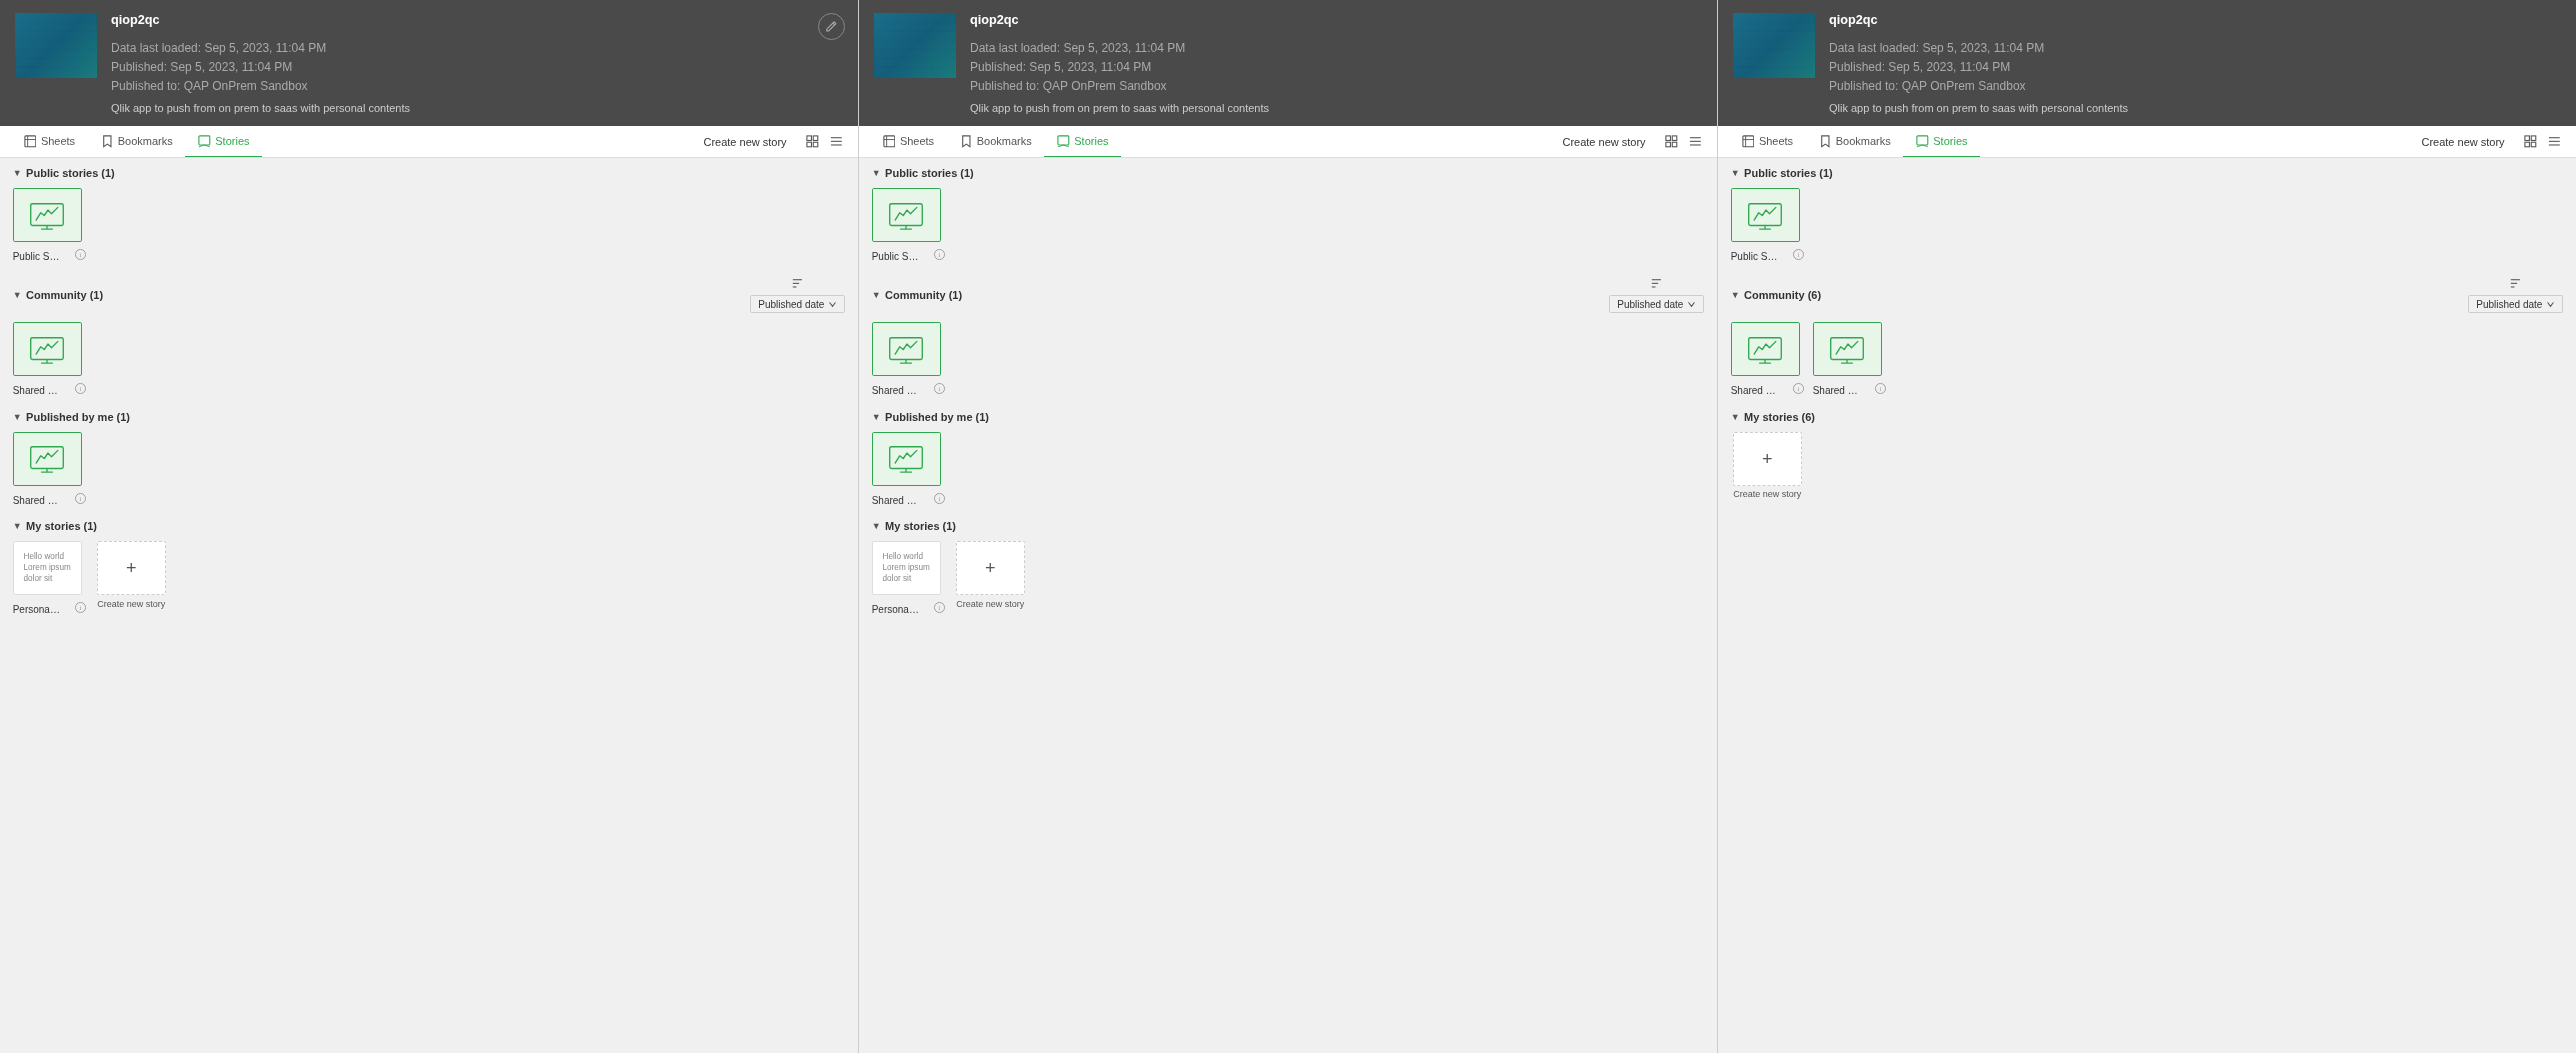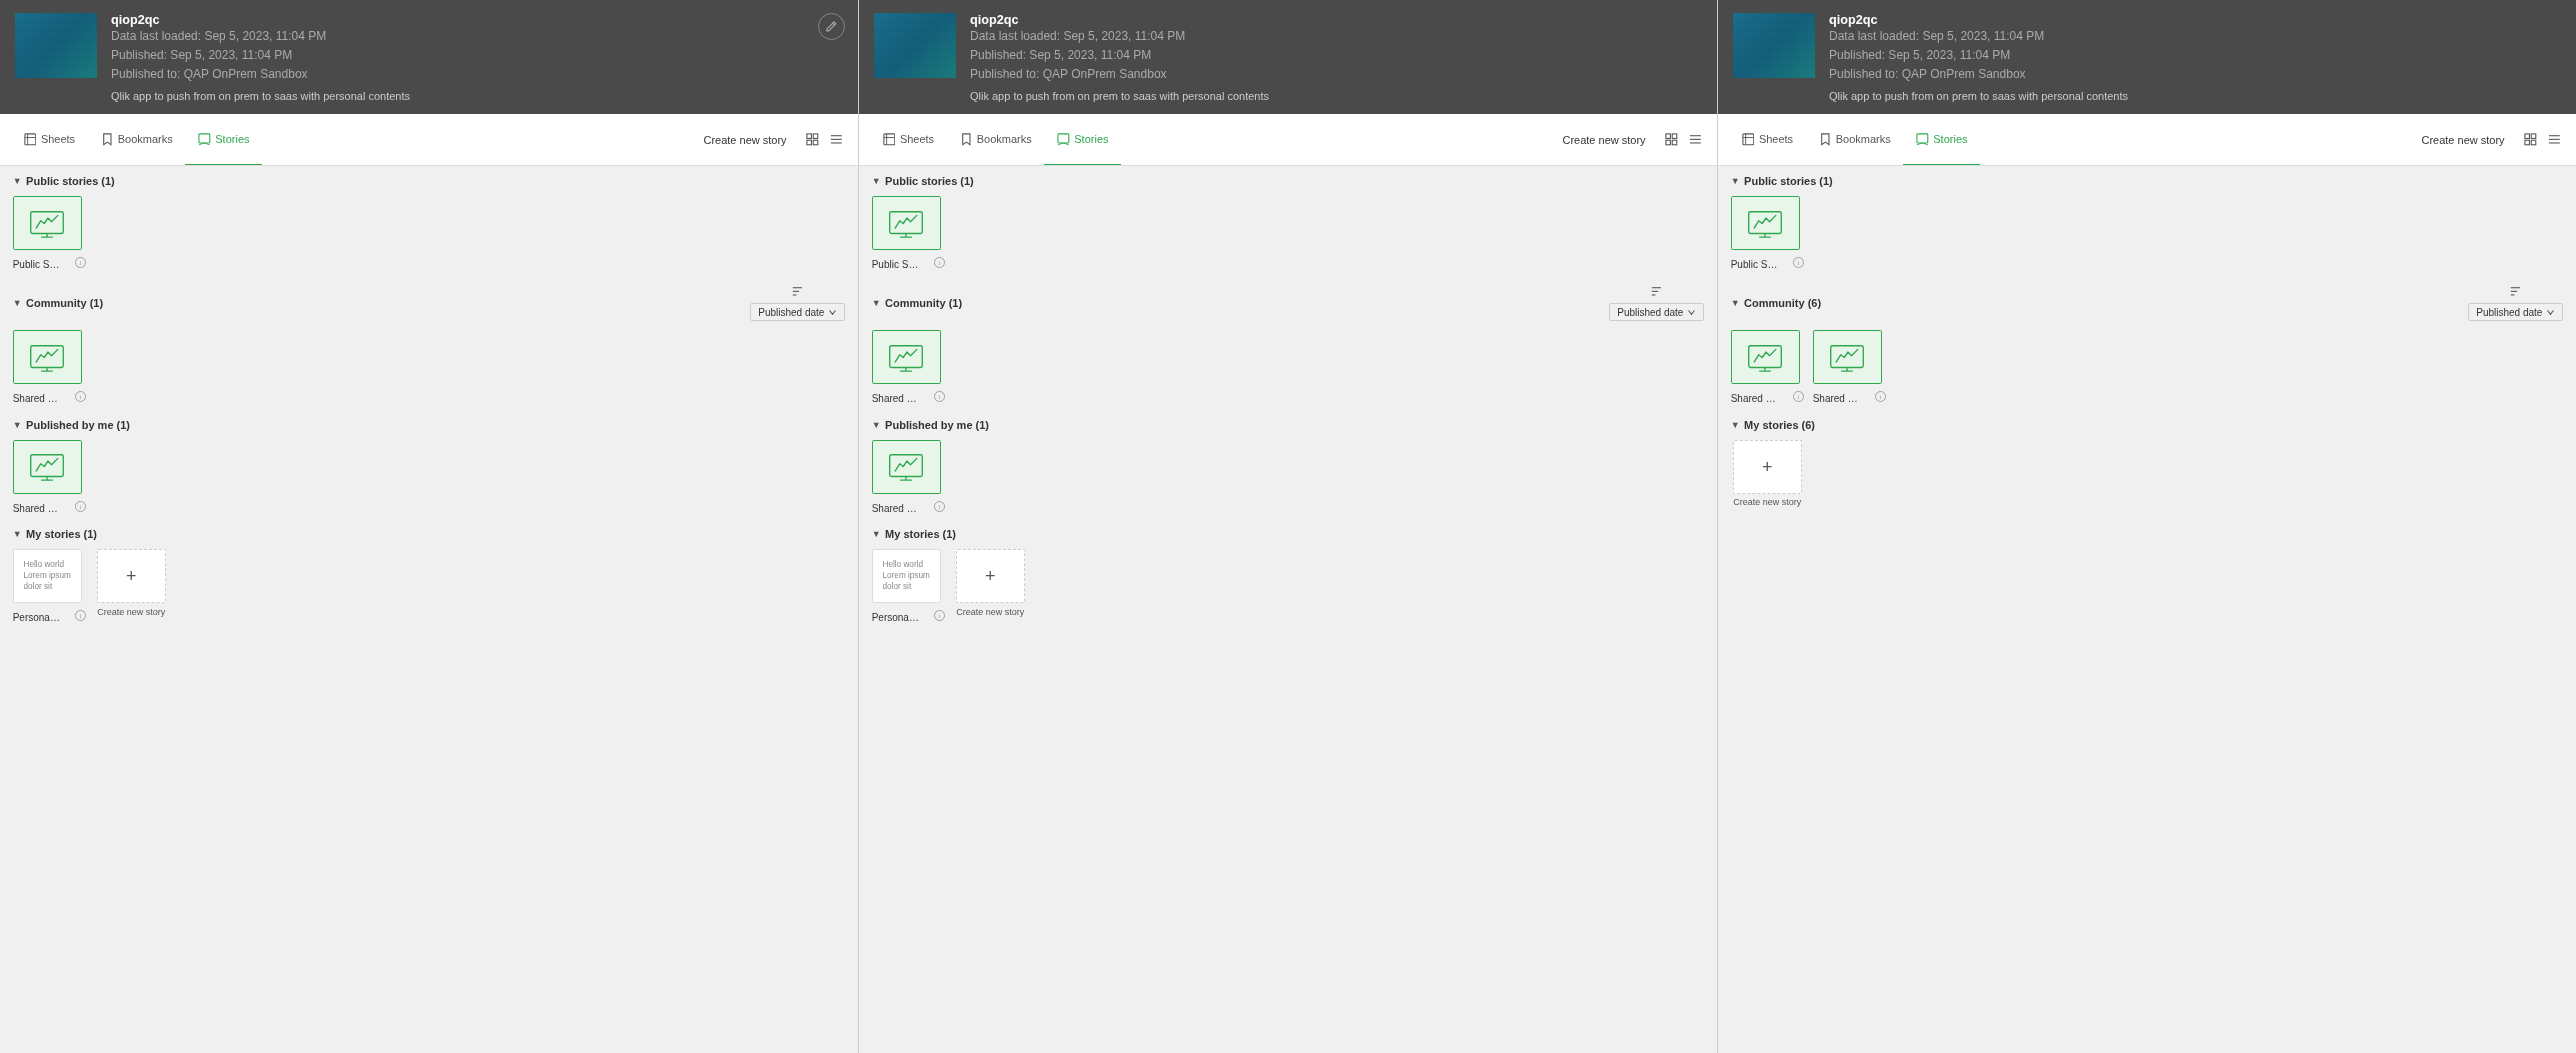--- a/index.html
+++ b/index.html
@@ -6,28 +6,28 @@
     body { font-family: 'Segoe UI', Arial, sans-serif; font-size: 11px; background: #f0f0f0; display: flex; flex-direction: row; width: 2576px; min-height: 1053px; }
 
     .panel { flex: 1; display: flex; flex-direction: column; background: #f0f0f0; border-right: 1.8px solid #ccc; }
     .panel:last-child { border-right: none; }
 
     
     .app-header { background: #4a4a4a; padding: 12.7px 14.5px; display: flex; align-items: flex-start; gap: 14.5px; position: relative; min-height: 91px; }
     .app-thumbnail { width: 82px; height: 65px; background: linear-gradient(135deg, #1a6e8a 0%, #0d4d6b 50%, #1a8a6e 100%); flex-shrink: 0; display: flex; align-items: center; justify-content: center; overflow: hidden; }
     .app-thumbnail svg { opacity: 0.5; }
     .app-info { flex: 1; color: #ccc; }
-    .app-title { font-size: 12.7px; font-weight: 600; color: #fff; margin-bottom: 0; }
+    .app-title { font-size: 12.7px; font-weight: 600; color: #fff; margin-bottom: 12px; }
     .app-meta { font-size: 12px; color: #aaa; line-height: 1.6; }
     .app-meta span { display: block; }
     .app-description { font-size: 11px; color: #ccc; margin-top: 5.4px; }
     .edit-btn { position: absolute; top: 12.7px; right: 12.7px; width: 27px; height: 27px; border-radius: 50%; border: 0.9px solid #888; background: transparent; color: #aaa; display: flex; align-items: center; justify-content: center; cursor: pointer; }
 
     
-    .tabs-bar { background: #fff; border-bottom: 0.9px solid #ddd; padding: 0 11px; display: flex; align-items: center; gap: 0; height: 52px; }
+    .tabs-bar { background: #fff; border-bottom: 0.9px solid #ddd; padding: 0 11px; display: flex; align-items: center; gap: 0; height: 32px; }
     .tab { display: flex; align-items: center; gap: 4.5px; padding: 0 12.7px; height: 100%; font-size: 11px; color: #555; cursor: pointer; border-bottom: 1.8px solid transparent; white-space: nowrap; }
     .tab.active { color: #2ea84f; border-bottom: 1.8px solid #2ea84f; font-weight: 400; }
     .tab svg { width: 12.7px; height: 12.7px; }
     .tabs-spacer { flex: 1; }
     .create-story-btn { font-size: 11px; color: #333; cursor: pointer; white-space: nowrap; background: none; border: none; padding: 0 7.3px; }
     .view-toggles { display: flex; gap: 1.8px; margin-left: 7.3px; }
     .view-toggle { width: 22px; height: 22px; display: flex; align-items: center; justify-content: center; cursor: pointer; border: none; background: none; color: #555; }
     .view-toggle.active { color: #333; }
 
     

